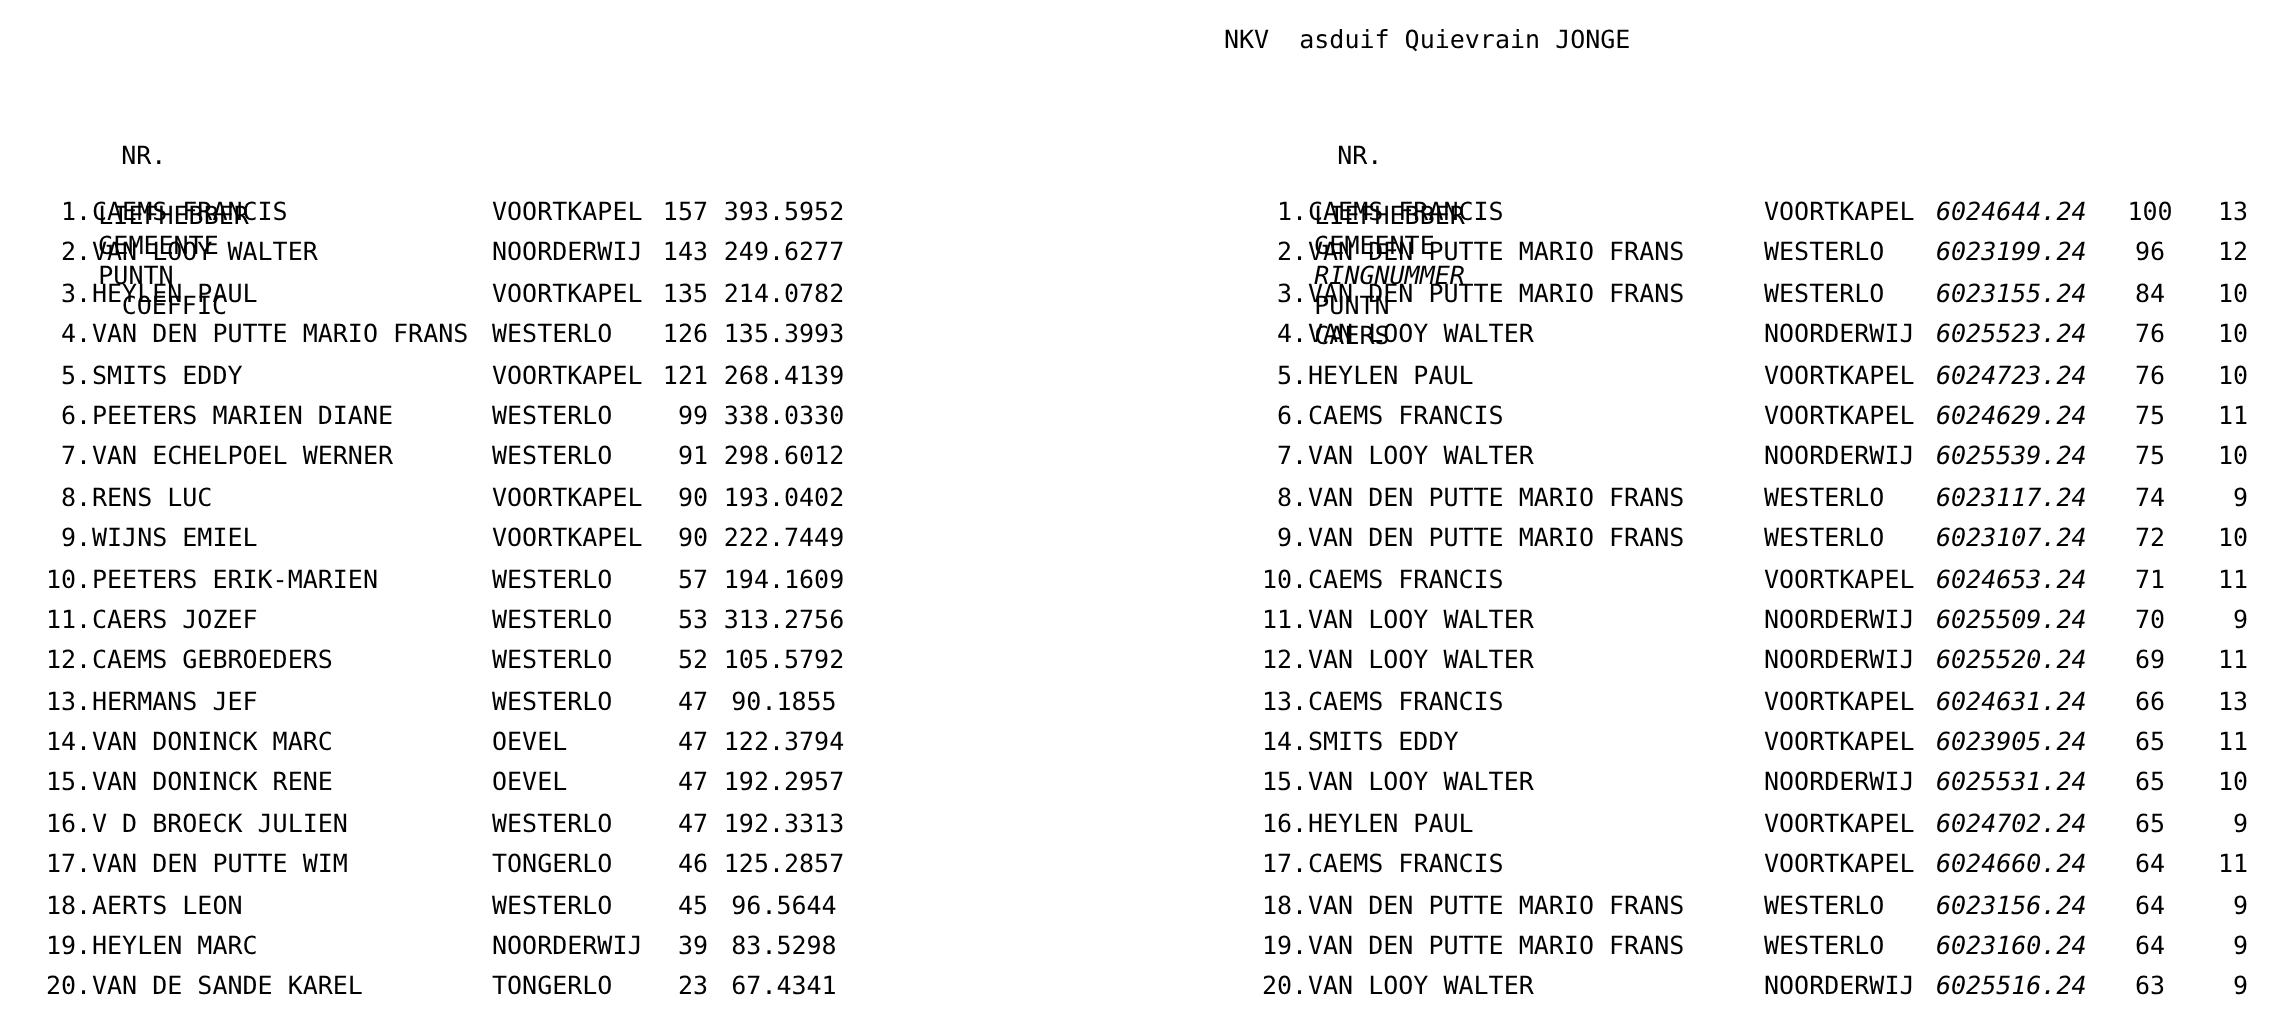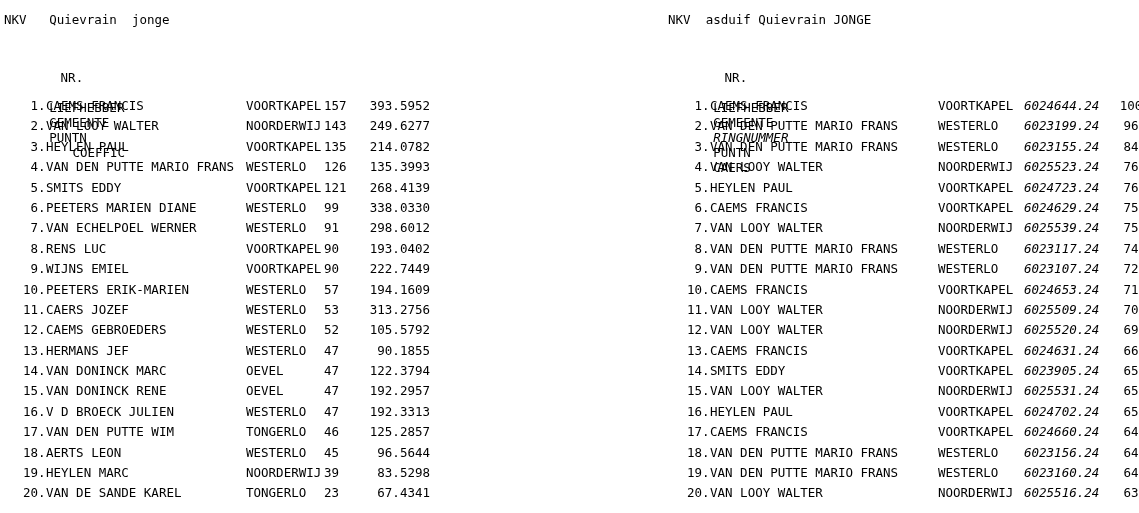--- a/index.html
+++ b/index.html
@@ -19,21 +19,21 @@
     position: relative;
     width: 1139px;
     height: 513px;
   }
   .panel {
     position: absolute;
     top: 0;
     white-space: pre;
   }
   .panel-left { left: 4px; }
-  .panel-right { left: 668px; }
+  .panel-right { left: 612px; }
 
   .panel-title {
     position: absolute;
     top: 12px;
     left: 0;
     white-space: pre;
     font-size: 12.5px;
     letter-spacing: 0px;
   }
   .header-row {
@@ -54,41 +54,40 @@
     line-height: 20.4px;
     font-size: 12.5px;
   }
   .cell { display: inline-block; white-space: pre; }
 
   
   .l-rank   { width: 34px;  text-align: right; }
   .l-dot    { width: 8px; }
   .l-name   { width: 200px; }
   .l-gem    { width: 78px; }
-  .l-pnt    { width: 30px;  }
-  .l-coef   { width: 76px;  text-align: right; }
+  .l-pnt    { width: 30px;  text-align: right; }
+  .l-coef   { width: 76px;  text-align: center; }
 
   
   .r-rank   { width: 34px;  text-align: right; }
   .r-dot    { width: 8px; }
   .r-name   { width: 228px; }
   .r-gem    { width: 86px; }
   .r-ring   { width: 92px; font-style: italic; }
   .r-pnt    { width: 30px;  text-align: center; }
   .r-prz    { width: 34px;  text-align: right; }
 
   .hdr-cell { display: inline-block; white-space: pre; }
 </style>
 </head>
 <body>
 
 <div class="page">
 
   <div class="panel panel-left">
-    <div class="panel-title">NKV   Quievrain  jonge</div>
 
     <div class="header-row">
       <span class="hdr-cell l-rank">NR.</span>
       <span class="hdr-cell l-dot"> </span>
       <span class="hdr-cell l-name">LIEFHEBBER</span>
       <span class="hdr-cell l-gem">GEMEENTE</span>
       <span class="hdr-cell l-pnt">PUNTN</span>
       <span class="hdr-cell l-coef">COEFFIC</span>
     </div>
 

